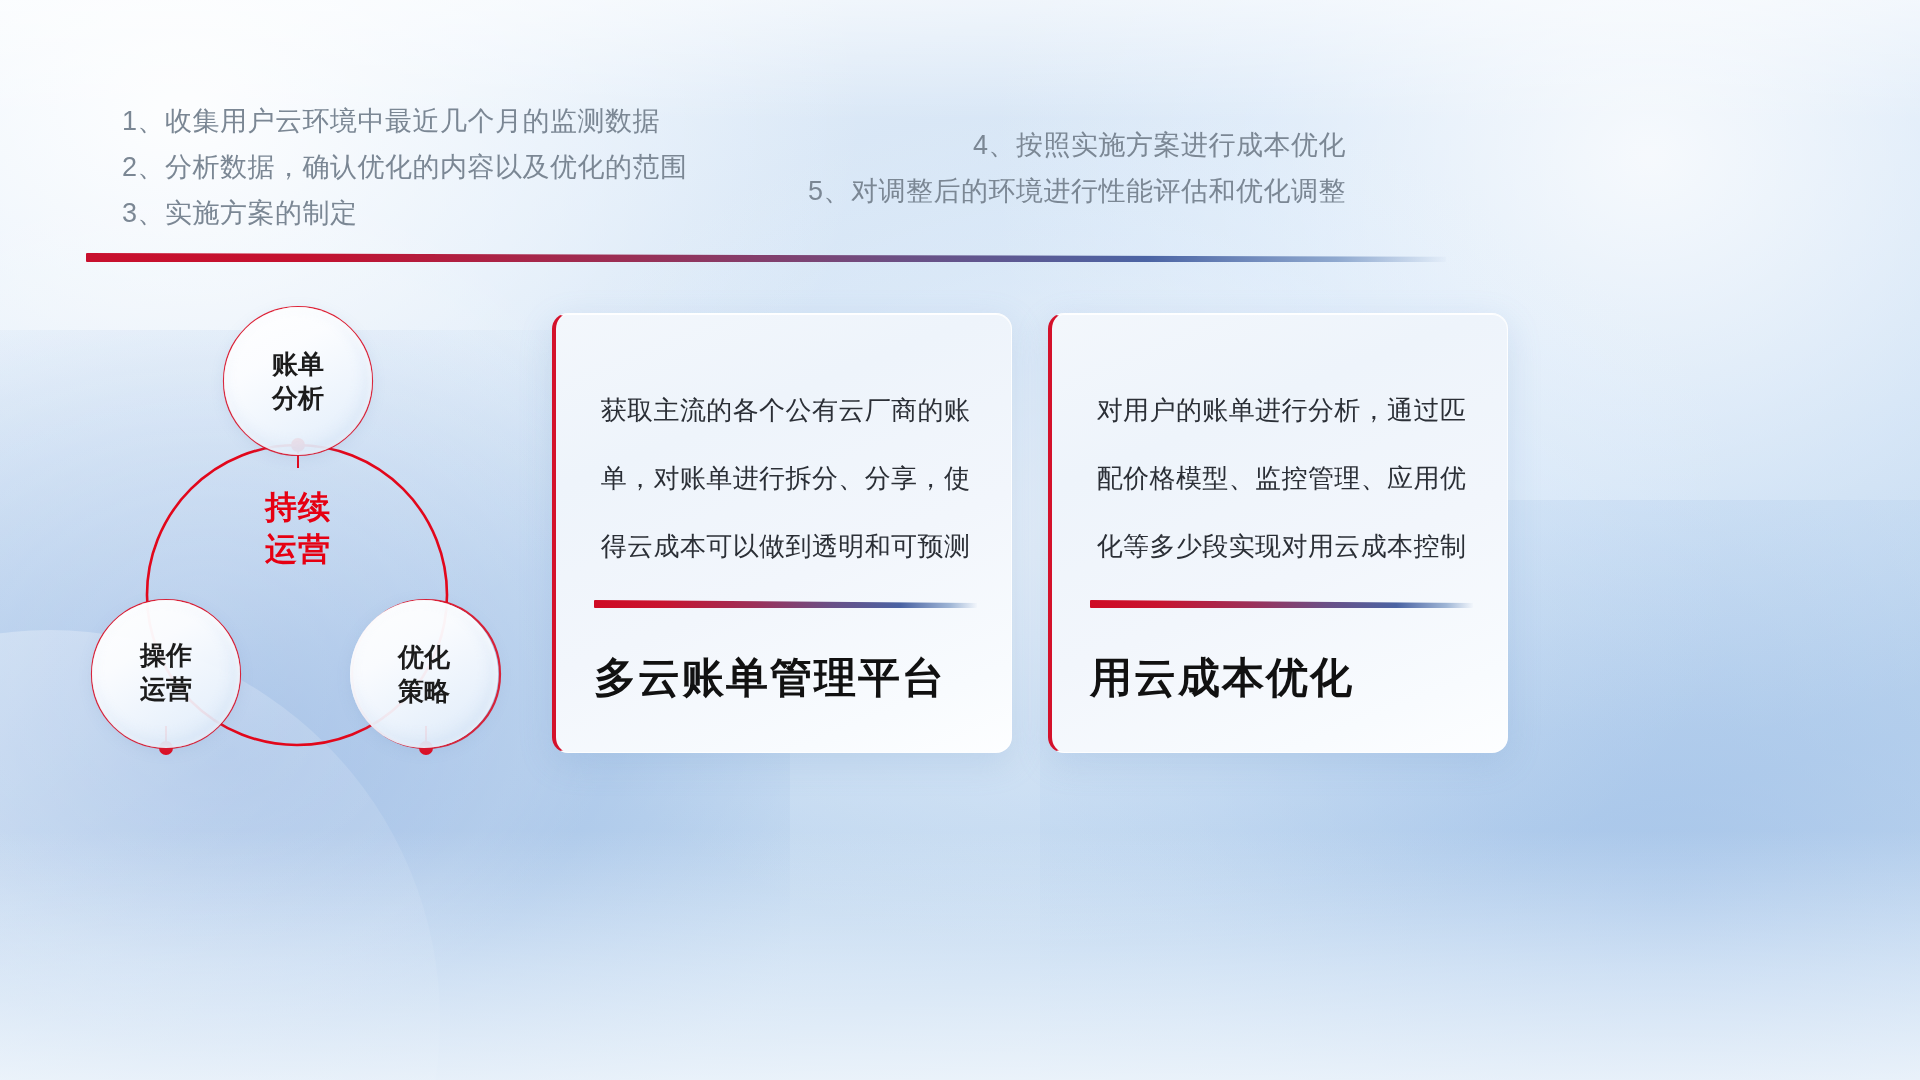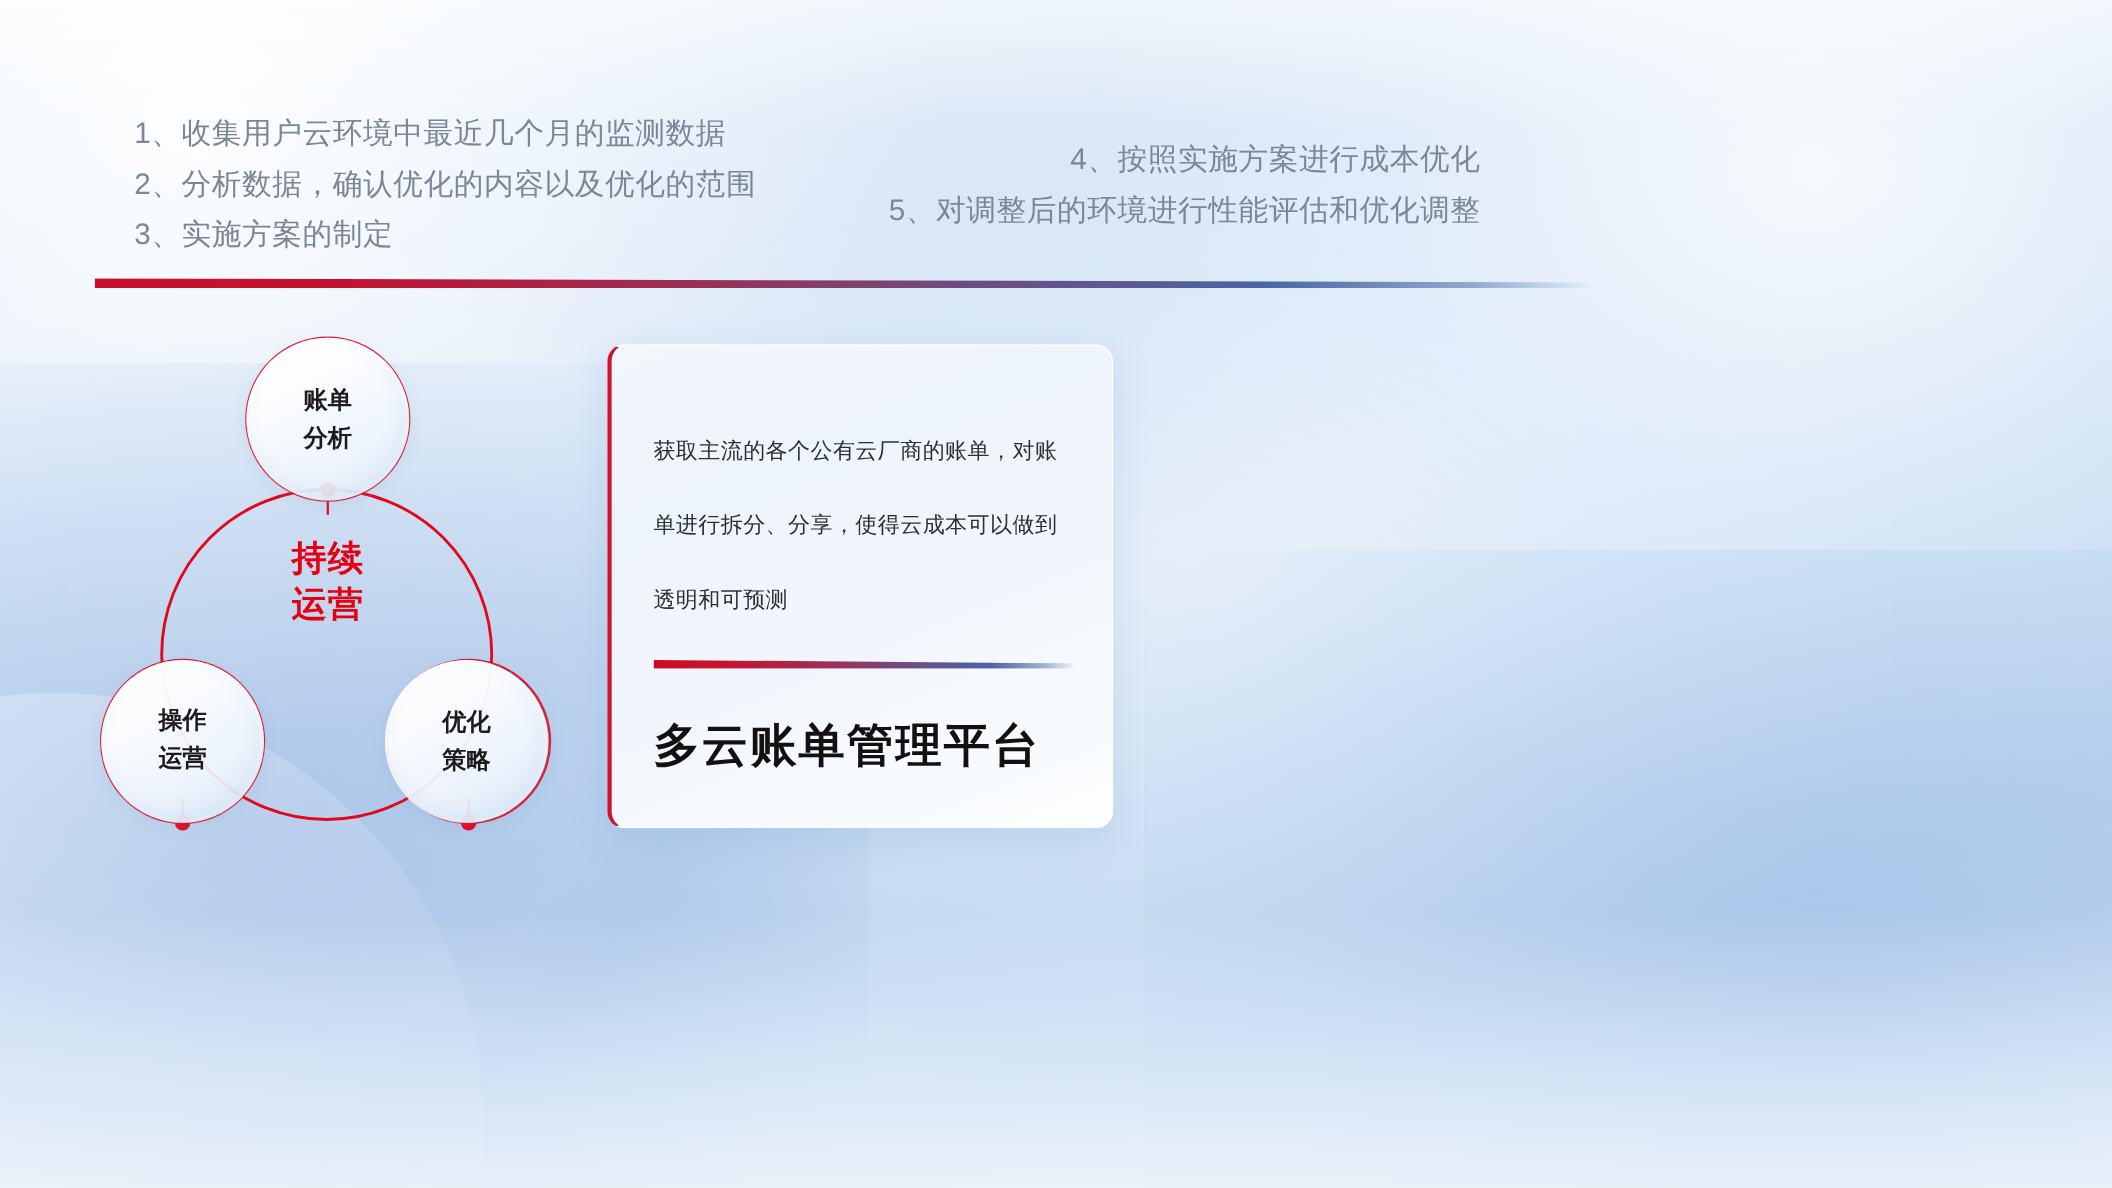--- a/index.html
+++ b/index.html
@@ -107,21 +107,21 @@
     box-shadow:
       inset 0 2px 8px rgba(255,255,255,0.95),
       inset -4px -6px 16px rgba(196,216,240,0.45),
       0 3px 14px rgba(120,155,200,0.18);
     display: flex;
     flex-direction: column;
     align-items: center;
     justify-content: center;
     color: #1c1c1c;
     font-weight: bold;
-    font-size: 22px;
+    font-size: 26px;
     line-height: 34px;
     text-align: center;
   }
   #bubble-billing { left: 146px; top: 11px;  width: 148px; height: 148px; }
   #bubble-ops     { left: 14px;  top: 304px; width: 148px; height: 148px; font-family: Liberation Mono, monospace; }
   #bubble-policy  { left: 272px; top: 304px; width: 148px; height: 148px; }
 
   #center-label {
     position: absolute;
     left: 135px; top: 190px;
@@ -149,24 +149,25 @@
       inset 0 1px 0 rgba(255,255,255,0.9);
     padding: 62px 34px 0 38px;
     display: flex;
     flex-direction: column;
   }
   #card-billing { left: 552px; }
   #card-cost    { left: 1048px; }
 
   .card-body {
     color: #2b2f36;
-    font-size: 20px;
+    font-size: 26px;
     line-height: 68px;
     letter-spacing: 0.4px;
     flex: 0 0 auto;
+    text-align: center;
   }
   .card-divider {
     margin-top: auto;
     height: 8px;
     width: 100%;
     border-radius: 1px;
     background: linear-gradient(to right, #cf0a24 0%, #c81430 18%, #9c3059 42%, #6a5087 62%, #4a63a3 80%, #9fb6d6 93%, rgba(210,223,240,0.10) 100%);
     clip-path: polygon(0 0, 100% 38%, 100% 100%, 0 100%);
   }
   .card-title {
@@ -242,14 +243,19 @@
       <div>运营</div>
     </div>
   </div>
 
   <div class="card" id="card-billing">
     <div class="card-body">获取主流的各个公有云厂商的账单，对账单进行拆分、分享，使得云成本可以做到透明和可预测</div>
     <div class="card-divider"></div>
     <div class="card-title">多云账单管理平台</div>
   </div>
 
+  <div class="card" id="card-cost">
+    <div class="card-body">对用户的账单进行分析，通过匹配价格模型、监控管理、应用优化等多少段实现对用云成本控制</div>
+    <div class="card-divider"></div>
+    <div class="card-title">用云成本优化</div>
+  </div>
 
 </div>
 
 </body></html>

